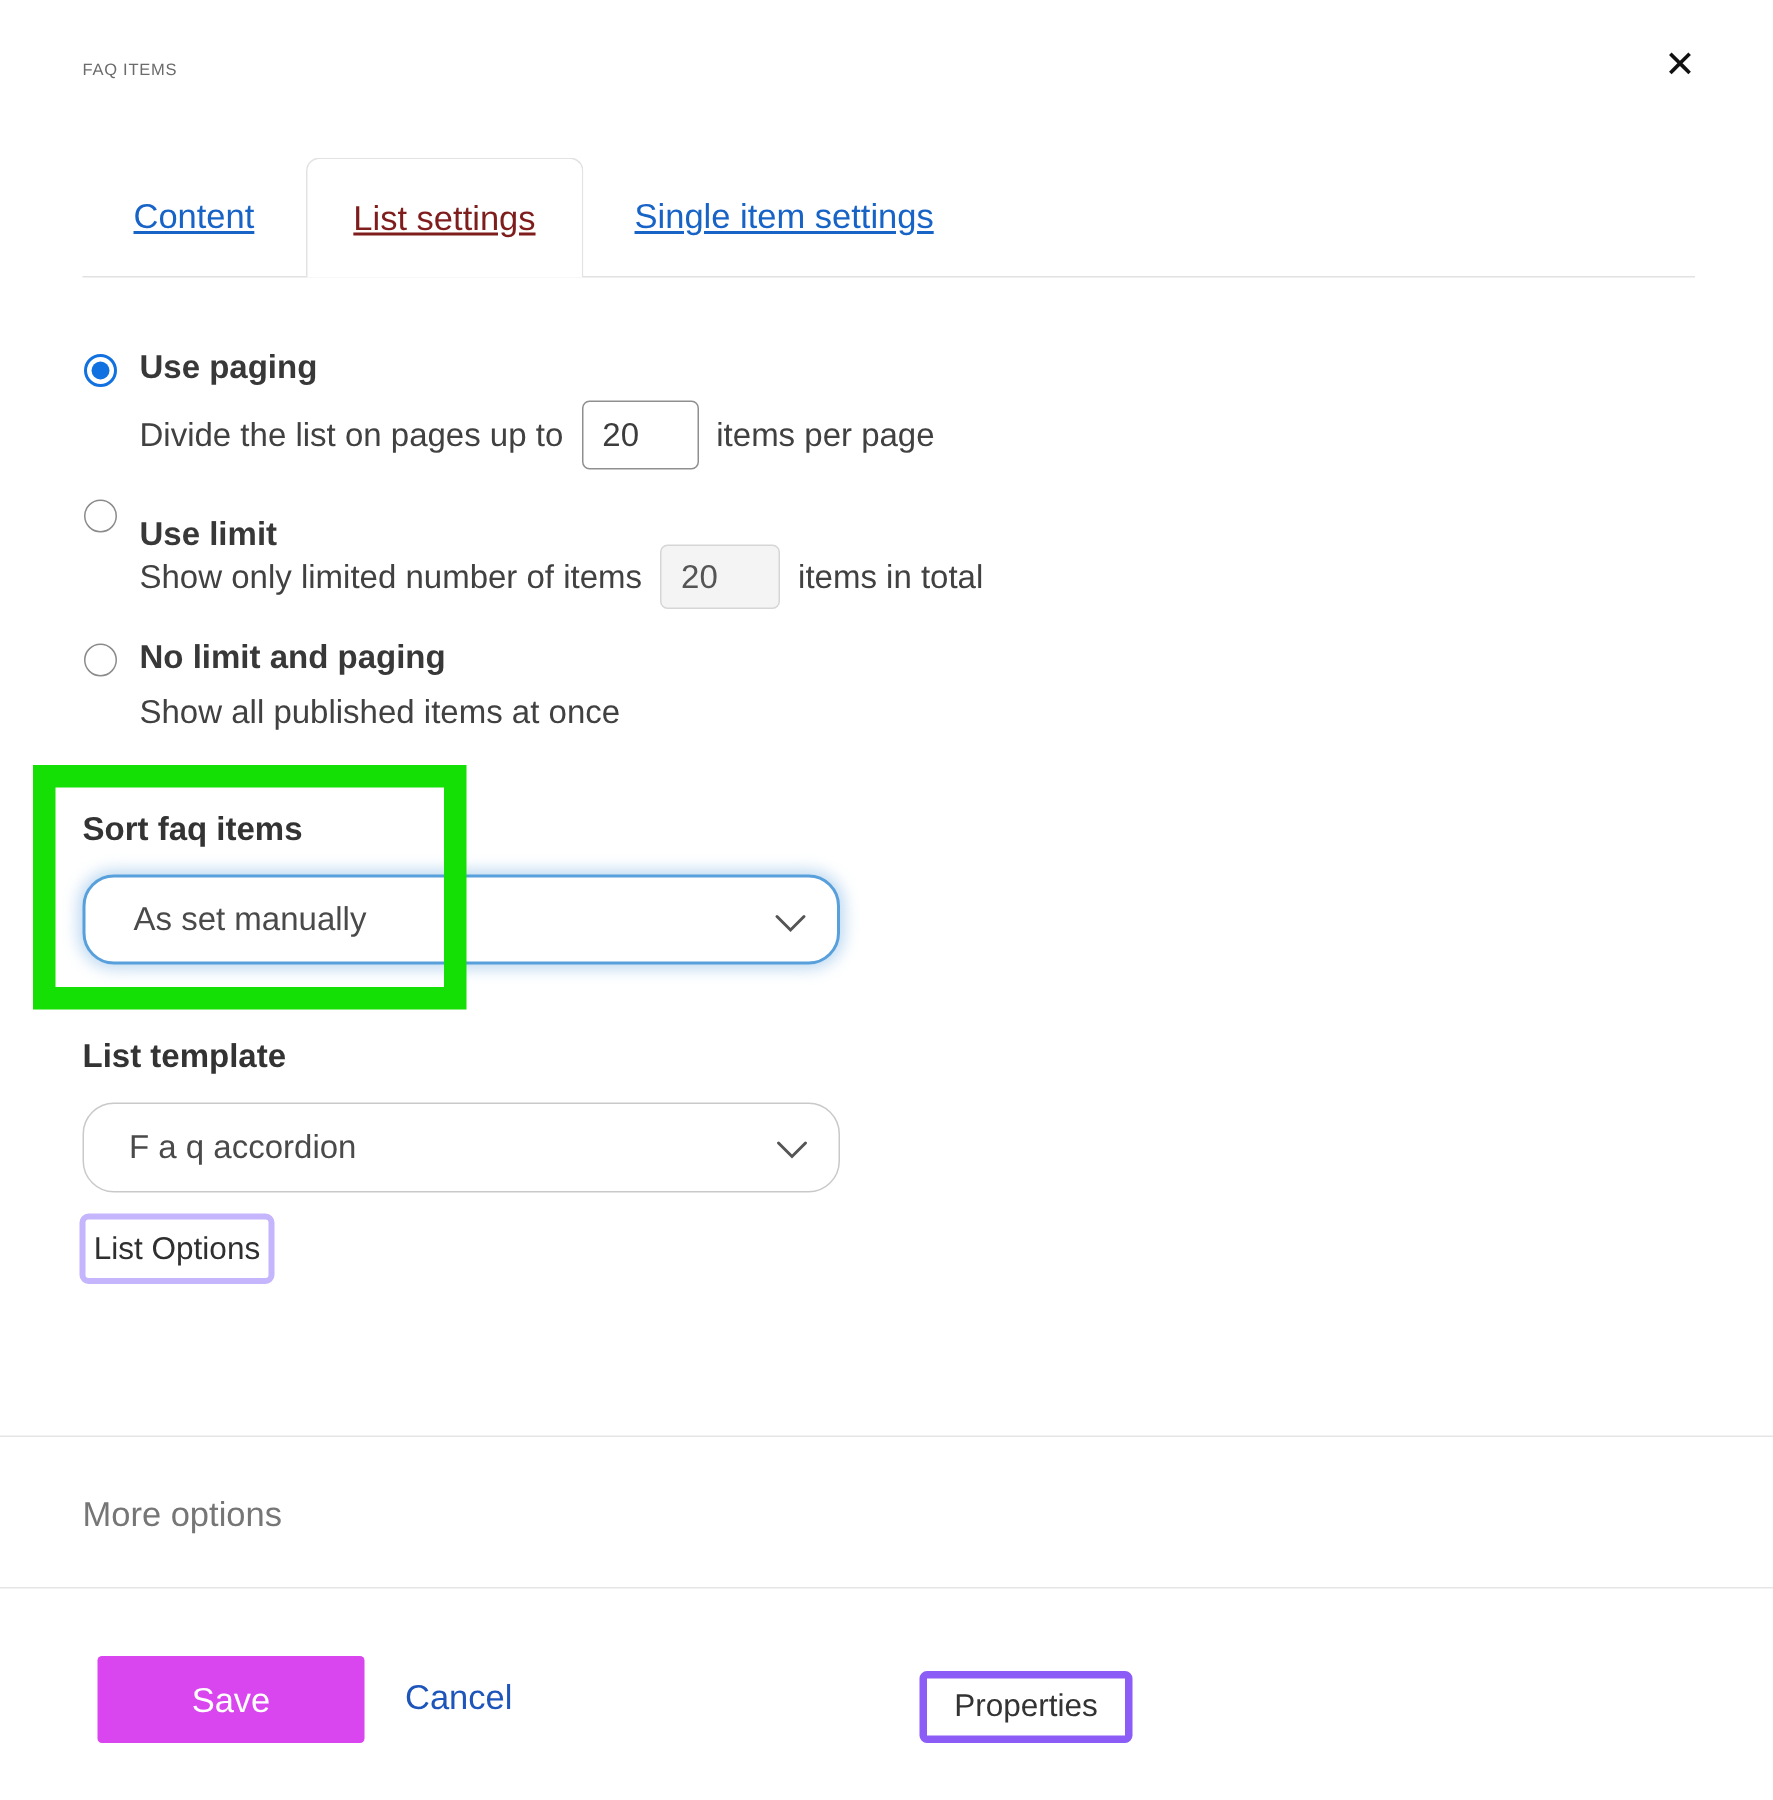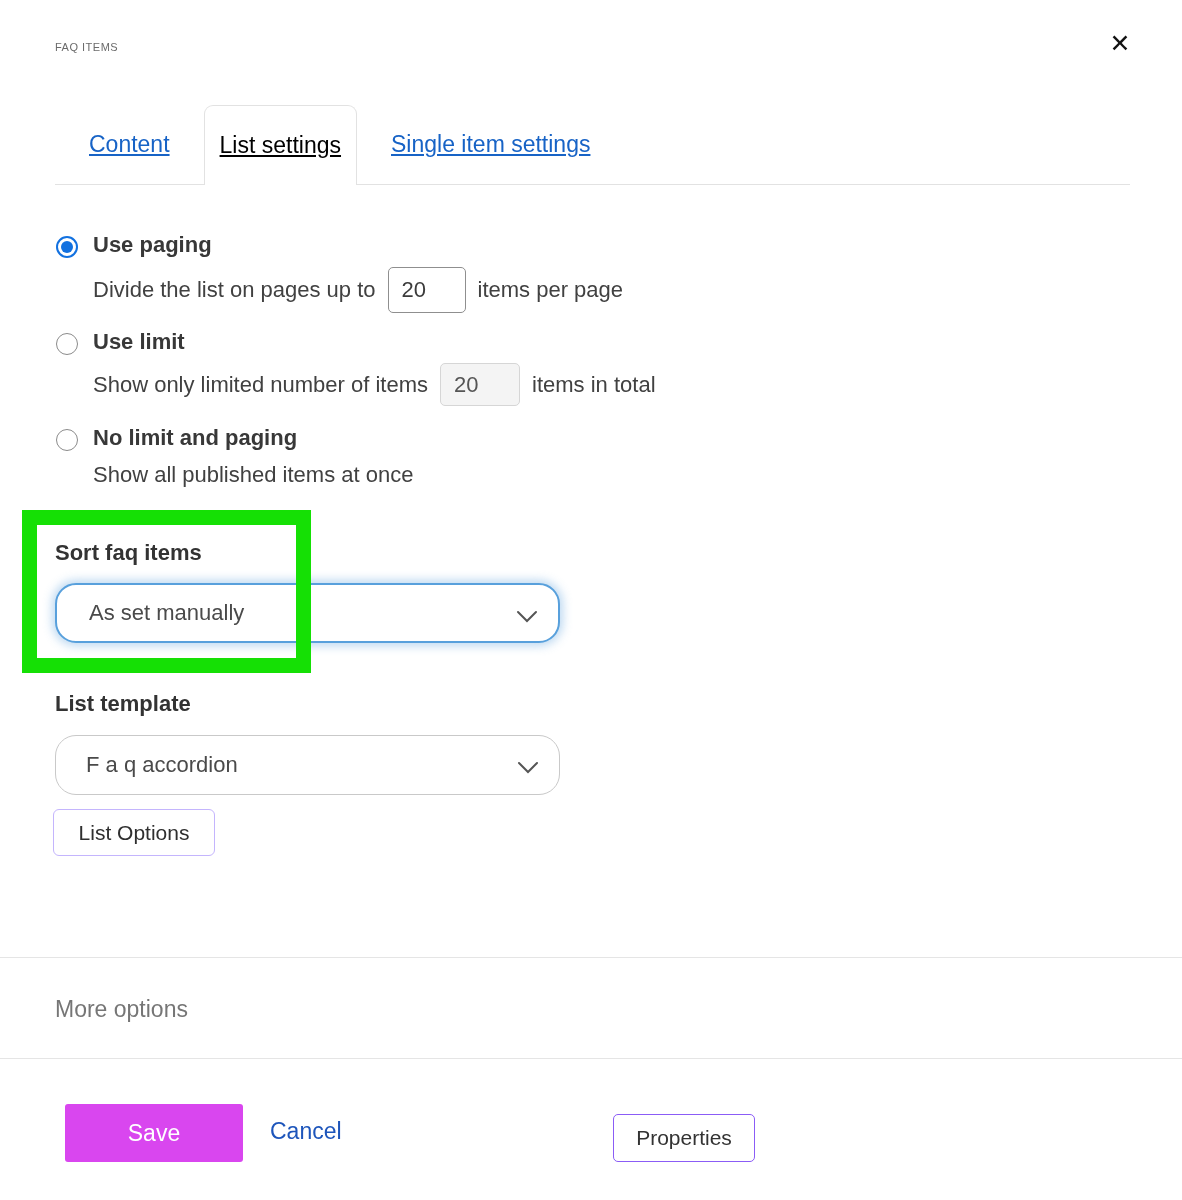--- a/index.html
+++ b/index.html
@@ -25,23 +25,23 @@
   
   .tabbar {
     position: absolute; left: 55px; top: 105px; width: 1075px; height: 80px;
     border-bottom: 1px solid #e2e2e2; display: flex; align-items: stretch;
   }
   .tab {
     font-size: 23px; color: #1763c6; display: flex; align-items: center;
     padding: 0 34px; cursor: pointer; white-space: nowrap; text-decoration: underline;
   }
   .tab.active {
-    color: #000000; background: #fff;
+    color: #7f1d1d; background: #fff;
     border: 1px solid #e2e2e2; border-bottom: none;
-    border-radius: 9px 9px 0 0; margin-bottom: -1px; padding: 0 15px;
+    border-radius: 9px 9px 0 0; margin-bottom: -1px; padding: 0 31px;
   }
 
   
   .radio {
     position: absolute; width: 22px; height: 22px; border-radius: 50%;
     border: 1.5px solid #8b8b8b; background: #fff; cursor: pointer;
   }
   .radio.checked { border: 2px solid #1271e0; }
   .radio.checked::after {
     content: ""; position: absolute; left: 3px; top: 3px; width: 12px; height: 12px;
@@ -72,40 +72,40 @@
     box-shadow: 0 0 10px 3px rgba(110, 170, 225, 0.45);
   }
 
   
   .green-frame {
     position: absolute; left: 22px; top: 510px; width: 289px; height: 163px;
     border: 15px solid #15e005; z-index: 6; pointer-events: none;
   }
 
   .list-options-btn {
-    position: absolute; left: 53px; top: 809px; width: 162px; height: 47px;
-    background: #fff; border: 1px solid #c4b5fd; border-radius: 6px;
+    position: absolute; left: 53px; top: 809px; width: 130px; height: 47px;
+    background: #fff; border: 4px solid #c4b5fd; border-radius: 6px;
     font-family: inherit; font-size: 21px; color: #2f2f2f; cursor: pointer;
     display: flex; align-items: center; justify-content: center;
   }
 
   
   .divider { position: absolute; left: 0; width: 1182px; height: 0; border-top: 1px solid #e5e5e5; }
   .more-options { position: absolute; left: 55px; top: 996px; font-size: 23px; color: #767676; cursor: pointer; }
 
   .save-btn {
     position: absolute; left: 55px; top: 1104px; width: 178px; height: 58px;
     background: #d946ef; border: none; border-radius: 3px;
     font-family: inherit; font-size: 23px; color: #fff; cursor: pointer;
     display: flex; align-items: center; justify-content: center; margin-left: 10px;
   }
   .cancel-link { position: absolute; left: 270px; top: 1118px; font-size: 23px; color: #1d55bb; cursor: pointer; }
   .outline-btn {
     position: absolute; top: 1114px; height: 48px; background: #fff;
-    border: 1px solid #8b5cf6; border-radius: 5px; font-family: inherit;
+    border: 5px solid #8b5cf6; border-radius: 5px; font-family: inherit;
     font-size: 21px; color: #333; cursor: pointer;
     display: flex; align-items: center; justify-content: center;
   }
   .props-btn { left: 613px; width: 142px; }
   .adv-btn  { left: 993px; width: 137px; }
 </style>
 </head>
 <body>
 
 <div class="dialog">
@@ -121,21 +121,21 @@
 
   <div class="radio checked" style="left:56px; top:236px;"></div>
   <div class="opt-label" style="top:232px;">Use paging</div>
   <div class="opt-desc" style="top:267px; height:46px;">
     <span>Divide the list on pages up to</span>
     <input class="num-input" type="text" value="20" style="">
     <span>items per page</span>
   </div>
 
   <div class="radio" style="left:56px; top:333px;"></div>
-  <div class="opt-label" style="top:329px;">Use limit</div>
+  <div class="opt-label" style="top:343px;">Use limit</div>
   <div class="opt-desc" style="top:363px; height:43px;">
     <span>Show only limited number of items</span>
     <input class="num-input disabled" type="text" value="20" style="">
     <span>items in total</span>
   </div>
 
   <div class="radio" style="left:56px; top:429px;"></div>
   <div class="opt-label" style="top:425px;">No limit and paging</div>
   <div class="opt-desc" style="top:462px;">Show all published items at once</div>
 

